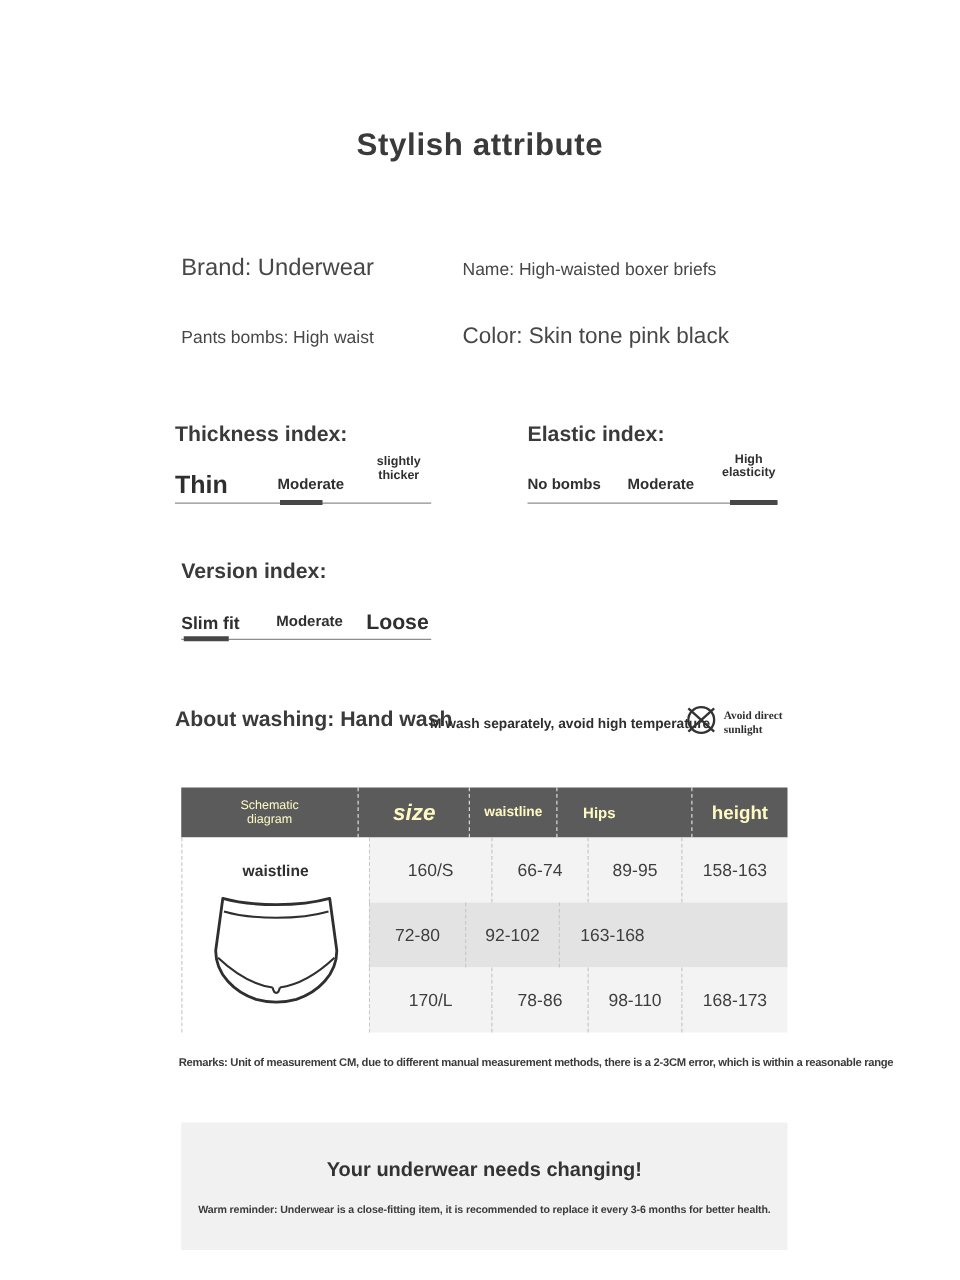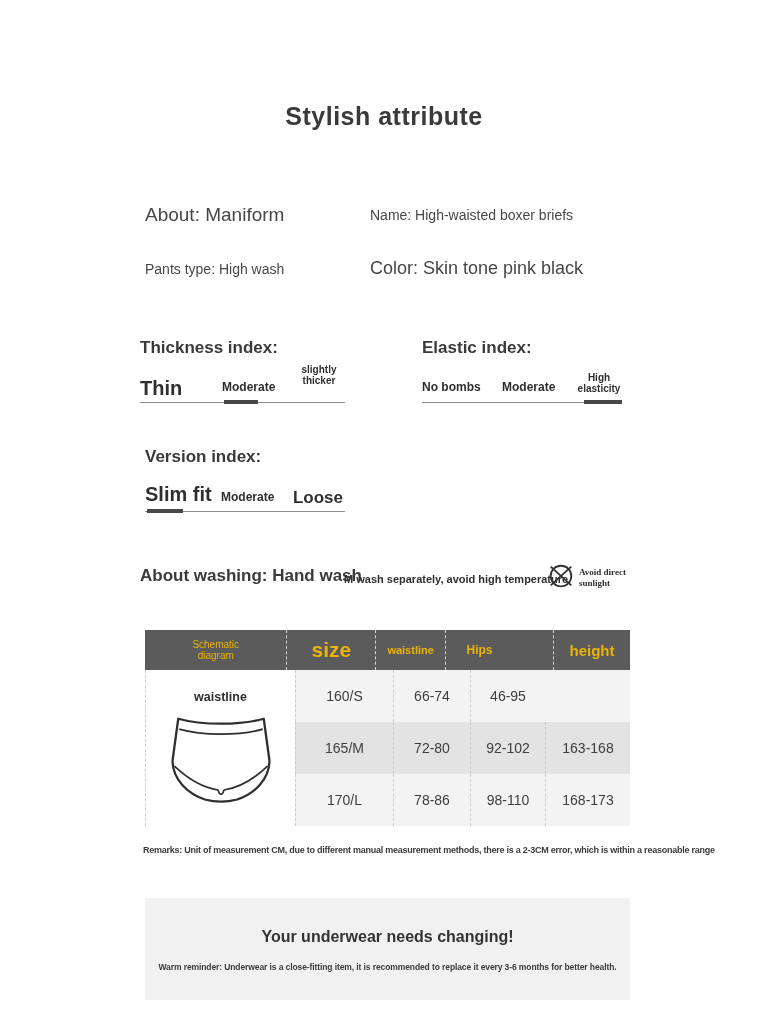--- a/index.html
+++ b/index.html
@@ -26,40 +26,40 @@
 
   #thickness { left:140px; top:338px; width:205px; }
   #thickness .lv0 { left:0; bottom:0; font-size:20px; font-weight:700; }
   #thickness .lv1 { left:82px; bottom:6px; font-size:12px; font-weight:700; }
   #thickness .lv2 { right:0; top:2px; width:52px; font-size:10px; font-weight:600; line-height:11px; text-align:center; }
   #thickness .marker { left:84px; width:34px; }
 
   #elastic { left:422px; top:338px; width:200px; }
   #elastic .lv0 { left:0; bottom:6px; font-size:12px; font-weight:700; }
   #elastic .lv1 { left:80px; bottom:6px; font-size:12px; font-weight:700; }
-  #elastic .lv2 { right:0; top:10px; width:46px; font-size:10px; font-weight:600; line-height:11px; text-align:center;margin-left:11px; }
+  #elastic .lv2 { right:0; top:0; width:46px; font-size:10px; font-weight:600; line-height:11px; text-align:center;margin-left:11px; }
   #elastic .marker { right:0; width:38px; }
 
   #version { left:145px; top:447px; width:200px; }
-  #version .lv0 { left:0; bottom:3px; font-size:20px; font-weight:700; }
+  #version .lv0 { left:0; bottom:3px; font-size:14px; font-weight:700; }
   #version .lv1 { left:76px; bottom:5px; font-size:12px; font-weight:700; }
   #version .lv2 { right:2px; bottom:1px; font-size:17px; font-weight:700; }
   #version .marker { left:2px; width:36px; }
 
   .wash-label { left:140px; top:566px; font-size:17px; font-weight:600; color:#3a3a3a; }
   .wash-note  { left:344px; top:573px; font-size:11px; font-weight:700; color:#2f2f2f; }
   .sun-icon   { left:546px; top:561px; width:30px; height:30px; }
   .sun-text   { left:579px; top:567px; width:48px; font-size:9px; font-weight:600; line-height:10.5px; color:#2f2f2f;font-family:Liberation Serif, serif; }
 
   .size-table { left:145px; top:630px; width:485px; }
-  .t-header { display:flex; height:40px; background:#5b5b5b; color:#eab308; }
+  .t-header { display:flex; height:40px; background:#5b5b5b; color:#fef9c3; }
   .t-h { display:flex; align-items:center; justify-content:center; text-align:center; border-left:1px dashed rgba(255,255,255,.75); }
   .t-h:first-child { border-left:none; }
   .th-schem { width:150px; font-size:10px; line-height:11px; padding:0 30px; font-weight:500; }
-  .th-size  { width:98px; font-size:21px; font-weight:700; }
+  .th-size  { width:98px; font-size:18px; font-weight:700;font-style:italic; }
   .th-waist { width:77px; font-size:11px; font-weight:700; }
   .th-hips  { width:75px; font-size:12px; font-weight:700; }
   .th-height{ width:85px; font-size:15px; font-weight:700;margin-left:40px; }
 
   .t-body { display:flex; }
   .t-schem { width:150px; height:156px; background:#ffffff; position:relative; border-left:1px dashed #cccccc; }
   .schem-label { position:absolute; top:20px; left:0; width:100%; text-align:center; font-size:12.5px; font-weight:700; color:#2f2f2f; }
   .schem-svg { position:absolute; left:18px; top:40px; }
   .t-rows { width:335px; }
   .t-row { display:flex; height:52px; }
@@ -74,23 +74,23 @@
   .footer-title { position:absolute; top:30px; left:0; width:100%; text-align:center; font-size:16px; font-weight:700; color:#333333; }
   .footer-note  { position:absolute; top:64px; left:0; width:100%; text-align:center; font-size:8.5px; font-weight:700; color:#3b3b3b; letter-spacing:-0.1px; }
 </style>
 </head>
 <body>
 
 <div class="page">
 
   <div class="abs page-title">Stylish attribute</div>
 
-  <div class="abs brand">About: Maniform</div>
+  <div class="abs brand">Brand: Underwear</div>
   <div class="abs pname">Name: High-waisted boxer briefs</div>
-  <div class="abs ptype">Pants type: High wash</div>
+  <div class="abs ptype">Pants bombs: High waist</div>
   <div class="abs pcolor">Color: Skin tone pink black</div>
 
   <div class="idx-block" id="thickness">
     <div class="idx-label">Thickness index:</div>
     <div class="idx-levels">
       <span class="lv0">Thin</span>
       <span class="lv1">Moderate</span>
       <span class="lv2">slightly thicker</span>
     </div>
     <div class="idx-track">
@@ -154,24 +154,24 @@
             <path d="M11 58 C 28 74, 42 81, 57 83" fill="none" stroke="#2f2f2f" stroke-width="1.8"></path>
             <path d="M109 58 C 92 74, 78 81, 63 83" fill="none" stroke="#2f2f2f" stroke-width="1.8"></path>
             <path d="M57 83 C 58 89, 62 89, 63 83" fill="none" stroke="#2f2f2f" stroke-width="1.8"></path>
           </svg>
         </div>
       </div>
       <div class="t-rows">
         <div class="t-row r0">
           <div class="t-c c-size">160/S</div>
           <div class="t-c c-waist">66-74</div>
-          <div class="t-c c-hips">46-95</div>
+          <div class="t-c c-hips">89-95</div>
+          <div class="t-c c-height">158-163</div>
         </div>
         <div class="t-row r1">
-          <div class="t-c c-size">165/M</div>
           <div class="t-c c-waist">72-80</div>
           <div class="t-c c-hips">92-102</div>
           <div class="t-c c-height">163-168</div>
         </div>
         <div class="t-row r2">
           <div class="t-c c-size">170/L</div>
           <div class="t-c c-waist">78-86</div>
           <div class="t-c c-hips">98-110</div>
           <div class="t-c c-height">168-173</div>
         </div>

